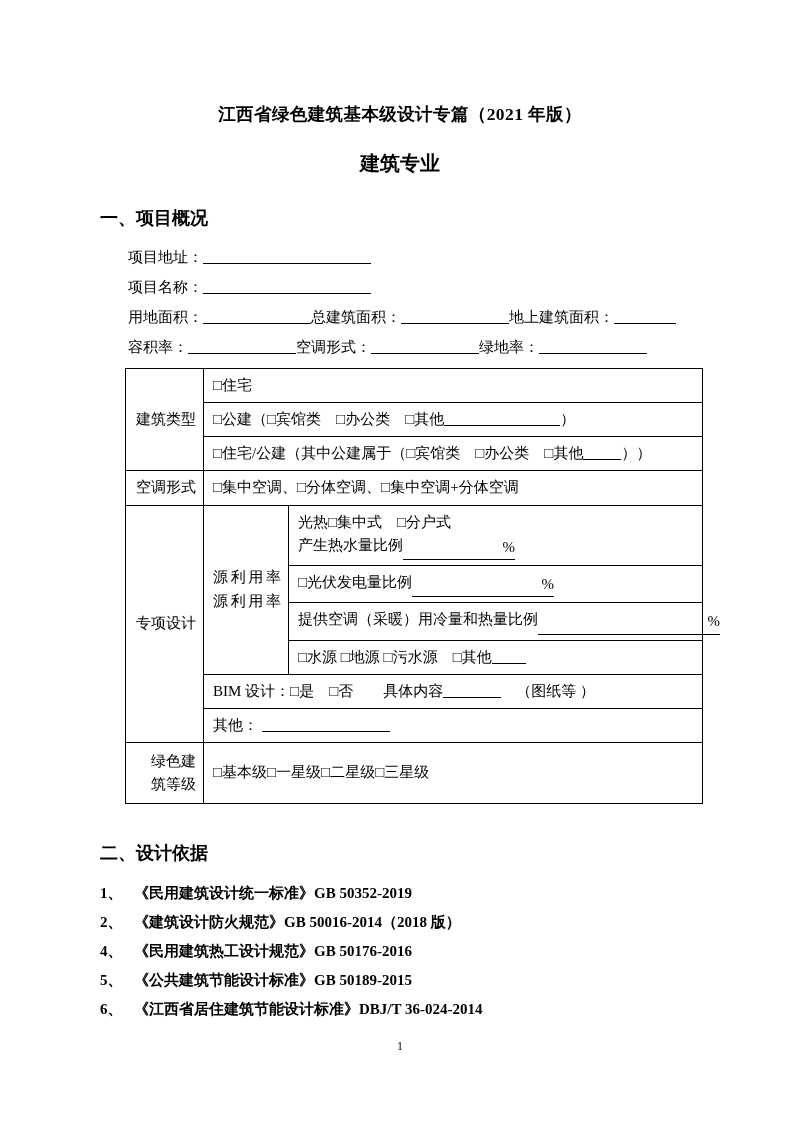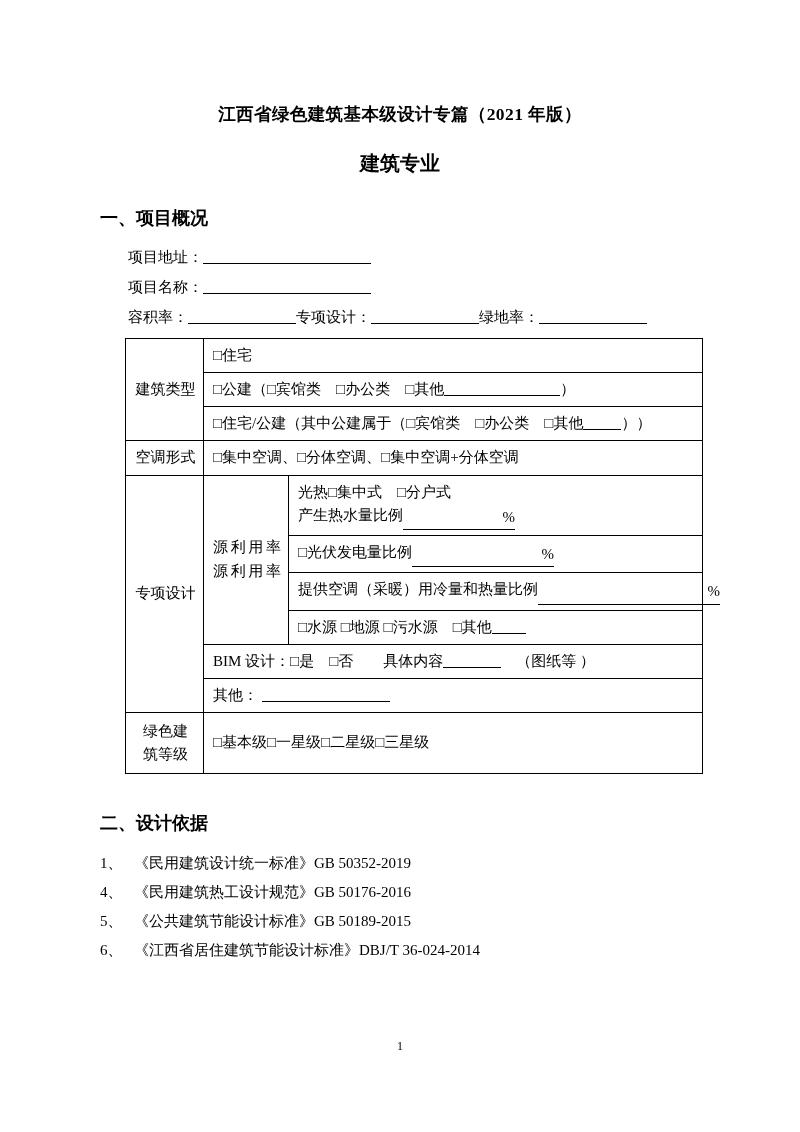--- a/index.html
+++ b/index.html
@@ -89,21 +89,21 @@
     font-size: 15px;
   }
   table.main-table td {
     border: 1px solid #000;
     padding: 5px 7px 5px 9px;
     vertical-align: middle;
     line-height: 1.55;
     word-break: break-all;
   }
   td.label-cell {
-    text-align: center;
+    text-align: right;
     padding-left: 4px;
     padding-right: 4px;
     line-height: 1.75;
   }
   td.label-spread {
     text-align: center;
     padding-left: 6px;
     padding-right: 6px;
     line-height: 2.0;
   }
@@ -128,20 +128,21 @@
     vertical-align: -2px;
   }
   .pct-w1 { width: 112px; }
   .pct-w2 { width: 142px; }
   .pct-w3 { width: 182px; }
 
   
   .refs {
     padding-top: 0;
     font-size: 15px;
+    font-weight: bold;
   }
   .ref-item {
     line-height: 1.0;
     margin-bottom: 14px;
     white-space: nowrap;
   }
   .ref-num { display: inline-block; width: 34px; }
 
   
   .page-number {
@@ -168,23 +169,26 @@
     <div class="form-lines">
 
       <div class="form-line">
         <span>项目地址：</span><span class="blank b-long"></span>
       </div>
 
       <div class="form-line">
         <span>项目名称：</span><span class="blank b-long"></span>
       </div>
 
-
       <div class="form-line">
-        <span>容积率：</span><span class="blank b-med"></span><span>专项设计：</span><span class="blank b-med"></span><span>绿地率：</span><span class="blank b-med"></span>
+        <span>用地面积：</span><span class="blank b-med"></span><span>总建筑面积：</span><span class="blank b-med"></span><span>地上建筑面积：</span><span class="blank b-short"></span>
+      </div>
+
+      <div class="form-line">
+        <span>容积率：</span><span class="blank b-med"></span><span>空调形式：</span><span class="blank b-med"></span><span>绿地率：</span><span class="blank b-med"></span>
       </div>
 
     </div>
 
     <table class="main-table">
       <colgroup>
         <col style="width:78px">
         <col style="width:85px">
         <col style="width:414px">
       </colgroup>
@@ -268,20 +272,23 @@
     </table>
 
     <h3 id="sec2-heading" class="section-heading" style="margin-top:39px;">二、设计依据</h3>
 
     <div class="refs" style="padding-top:22px;">
 
       <div class="ref-item">
         <span class="ref-num">1、</span><span>《民用建筑设计统一标准》GB 50352-2019</span>
       </div>
       <div class="ref-item">
+        <span class="ref-num">2、</span><span>《建筑设计防火规范》GB 50016-2014（2018 版）</span>
+      </div>
+      <div class="ref-item">
         <span class="ref-num">4、</span><span>《民用建筑热工设计规范》GB 50176-2016</span>
       </div>
       <div class="ref-item">
         <span class="ref-num">5、</span><span>《公共建筑节能设计标准》GB 50189-2015</span>
       </div>
       <div class="ref-item">
         <span class="ref-num">6、</span><span>《江西省居住建筑节能设计标准》DBJ/T 36-024-2014</span>
       </div>
 
     </div>

